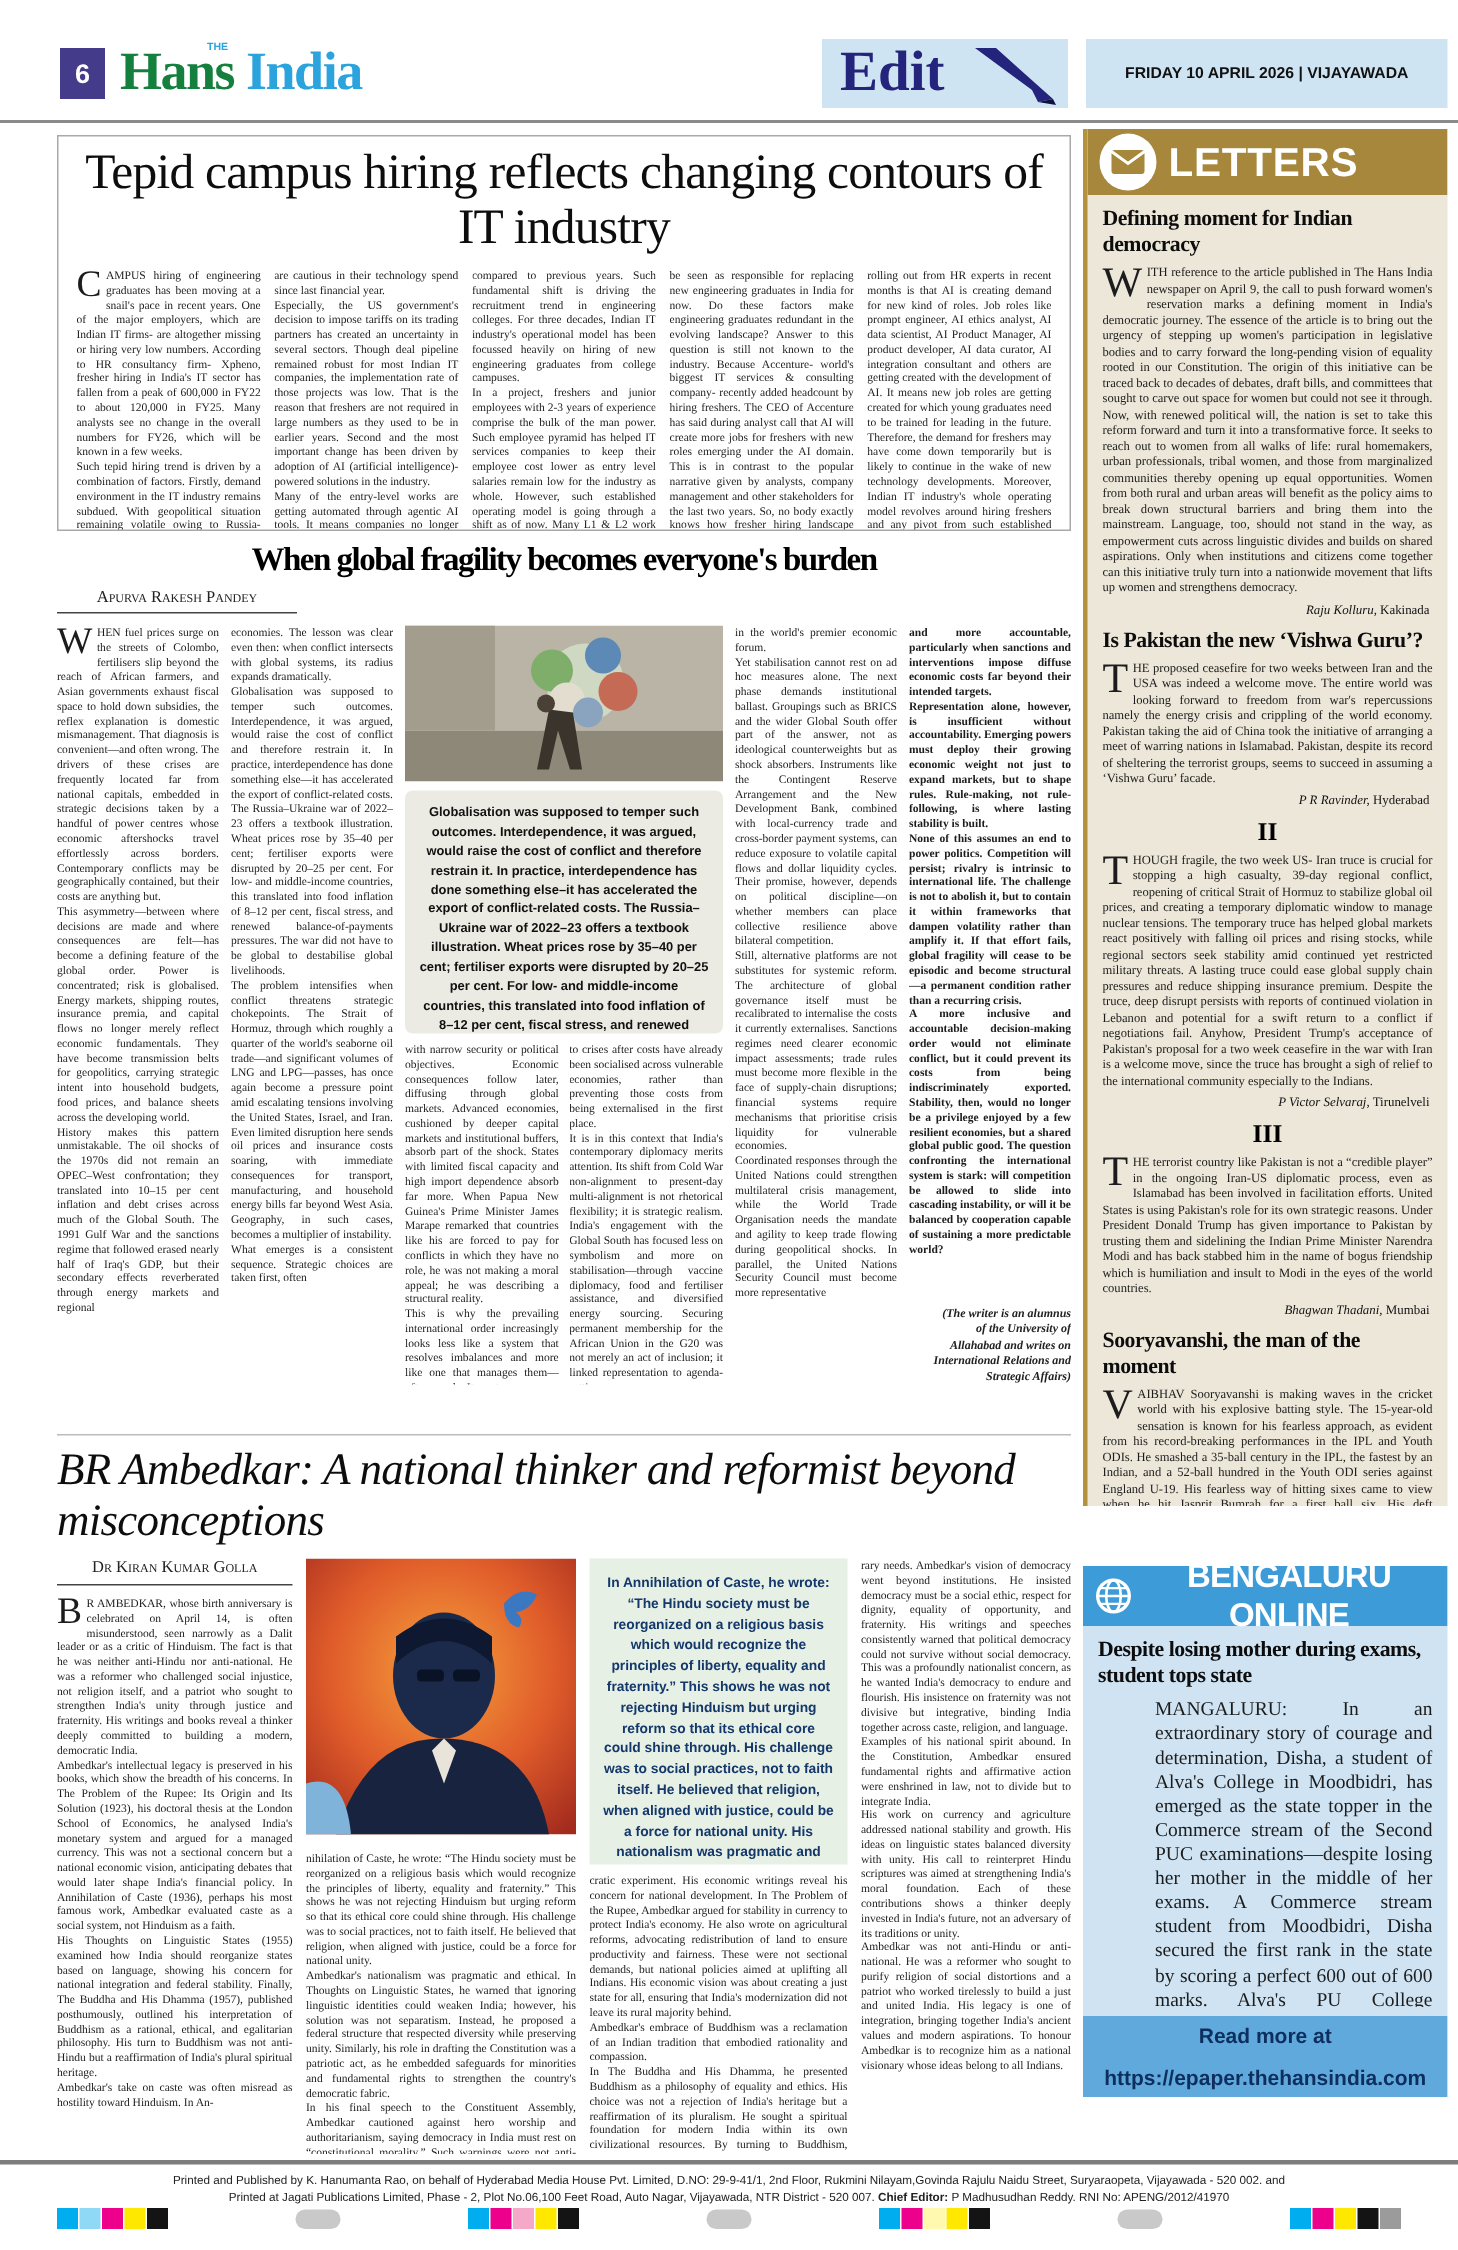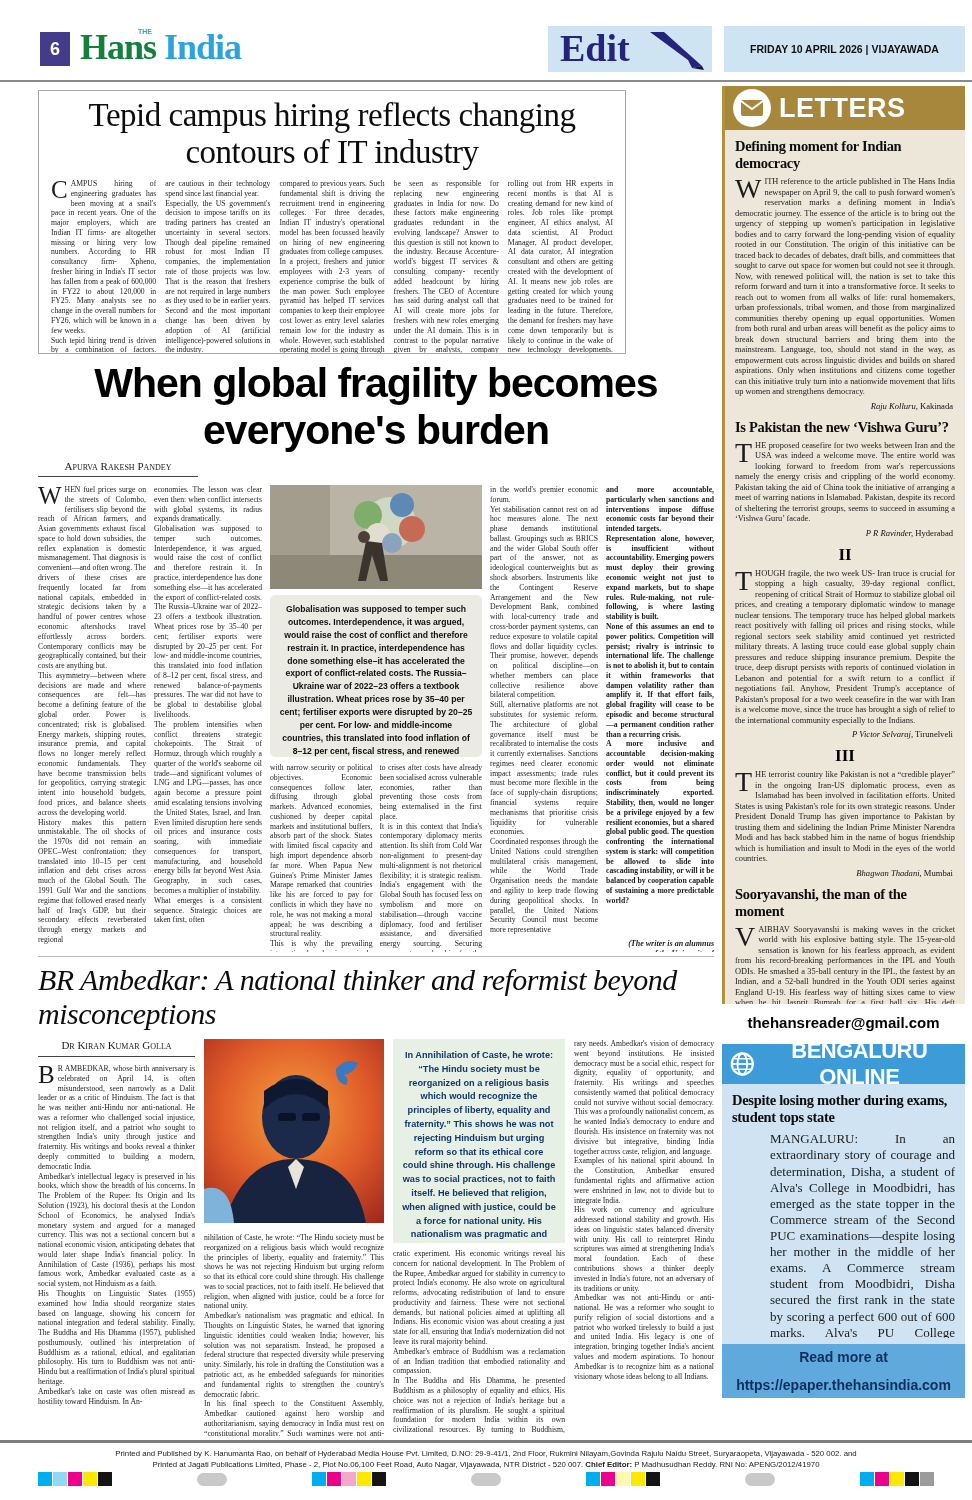--- a/index.html
+++ b/index.html
@@ -17,30 +17,30 @@
   .mast .india { color:#2ba3dd; }
   .edit-banner { position:absolute; left:548px; top:26px; width:164px; height:46px; background:#cfe4f2; }
   .edit-title { position:absolute; left:560px; top:26px; font-family:"Liberation Serif",serif; font-weight:bold;
                 font-size:38px; color:#24247c; line-height:44px;}
   .pen { position:absolute; left:648px; top:30px; }
   .date-banner { position:absolute; left:724px; top:26px; width:241px; height:46px; background:#cfe4f2;
                  display:flex; align-items:center; justify-content:center;
                  font-family:"Liberation Sans",sans-serif; font-weight:bold; font-size:10.5px; color:#111; letter-spacing:0; }
 
   
-  .a1 { position:absolute; left:38px; top:90px; width:588px; height:264px; border:1px solid #a9a9a9; padding:4px 12px 8px; overflow:hidden; }
+  .a1 { position:absolute; left:38px; top:90px; width:676px; height:264px; border:1px solid #a9a9a9; padding:4px 12px 8px; overflow:hidden; }
   .a1 h1 { font-family:"Liberation Serif",serif; font-weight:normal; font-size:33px; text-align:center; color:#0d0d0d; letter-spacing:-0.5px; margin:2px 0 8px; }
   .cols { display:flex; gap:9px; }
   .bcol { flex:1; font-size:7.7px; line-height:1.27; text-align:justify; color:#1c1c1c; white-space:pre-line; overflow:hidden; }
   .a1 .bcol { height:196px; }
   .dc::first-letter { float:left; font-size:25px; line-height:19px; padding:1px 3px 0 0; }
 
   
   .a2 { position:absolute; left:38px; top:360px; width:676px; height:592px; overflow:hidden; }
-  .a2 h1 { font-family:Liberation Sans, sans-serif; font-weight:bold; font-size:41px; letter-spacing:-1px; text-align:center; color:#000; margin-bottom:6px; }
+  .a2 h1 { font-family:Liberation Serif, serif; font-weight:bold; font-size:22px; letter-spacing:-1px; text-align:center; color:#000; margin-bottom:6px; }
   .a2-bylinerow { display:flex; align-items:center; margin-bottom:8px; }
   .a2-byline { width:160px; text-align:center; font-variant:small-caps; font-size:11px; color:#222;
                border-bottom:1px solid #444; padding-bottom:4px; }
   .a2-kicker { flex:1; text-align:center; font-family:"Liberation Sans",sans-serif; font-weight:bold;
                font-size:19px; color:#d41f26; letter-spacing:-0.5px; }
   .a2-body { display:flex; gap:8px; height:506px; }
   .a2c1 { width:113px; } .a2c2 { width:101px; } .a2mid { width:212px; display:flex; flex-direction:column; }
   .a2c5 { width:114px; } .a2c6 { flex:1; display:flex; flex-direction:column;font-weight:bold; }
   .a2-photo { width:212px; height:104px; }
   .a2-cap { background:#ecebe3; border-radius:5px; margin:6px 0; padding:8px 9px; text-align:center;
@@ -262,21 +262,20 @@
 
     <div class="lt-num">III</div>
     <div class="lt-body dc">THE terrorist country like Pakistan is not a “credible player” in the ongoing Iran-US diplomatic process, even as Islamabad has been involved in facilitation efforts. United States is using Pakistan's role for its own strategic reasons. Under President Donald Trump has given importance to Pakistan by trusting them and sidelining the Indian Prime Minister Narendra Modi and has back stabbed him in the name of bogus friendship which is humiliation and insult to Modi in the eyes of the world countries.</div>
     <div class="lt-sig"><i>Bhagwan Thadani,</i><span> Mumbai</span></div>
 
     <div class="lt-head">Sooryavanshi, the man of the moment</div>
     <div class="lt-body dc">VAIBHAV Sooryavanshi is making waves in the cricket world with his explosive batting style. The 15-year-old sensation is known for his fearless approach, as evident from his record-breaking performances in the IPL and Youth ODIs. He smashed a 35-ball century in the IPL, the fastest by an Indian, and a 52-ball hundred in the Youth ODI series against England U-19. His fearless way of hitting sixes came to view when he hit Jasprit Bumrah for a first ball six. His deft placements and sound defence add to his repertoire as a class batsman in the top order. Moreover he is confidence personified and would like to become top star in the days to come.</div>
 
   </div>
 
-  <div class="email-strip">thehansreader@gmail.com</div>
 
   <div class="beng">
     <div class="bg-banner">
       <svg width="28" height="28" viewBox="0 0 28 28">
         <circle cx="14" cy="14" r="12" fill="none" stroke="#fff" stroke-width="2.5"></circle>
         <ellipse cx="14" cy="14" rx="5.5" ry="12" fill="none" stroke="#fff" stroke-width="2"></ellipse>
         <line x1="2" y1="14" x2="26" y2="14" stroke="#fff" stroke-width="2"></line>
         <line x1="4" y1="8" x2="24" y2="8" stroke="#fff" stroke-width="1.6"></line>
         <line x1="4" y1="20" x2="24" y2="20" stroke="#fff" stroke-width="1.6"></line>
       </svg>

